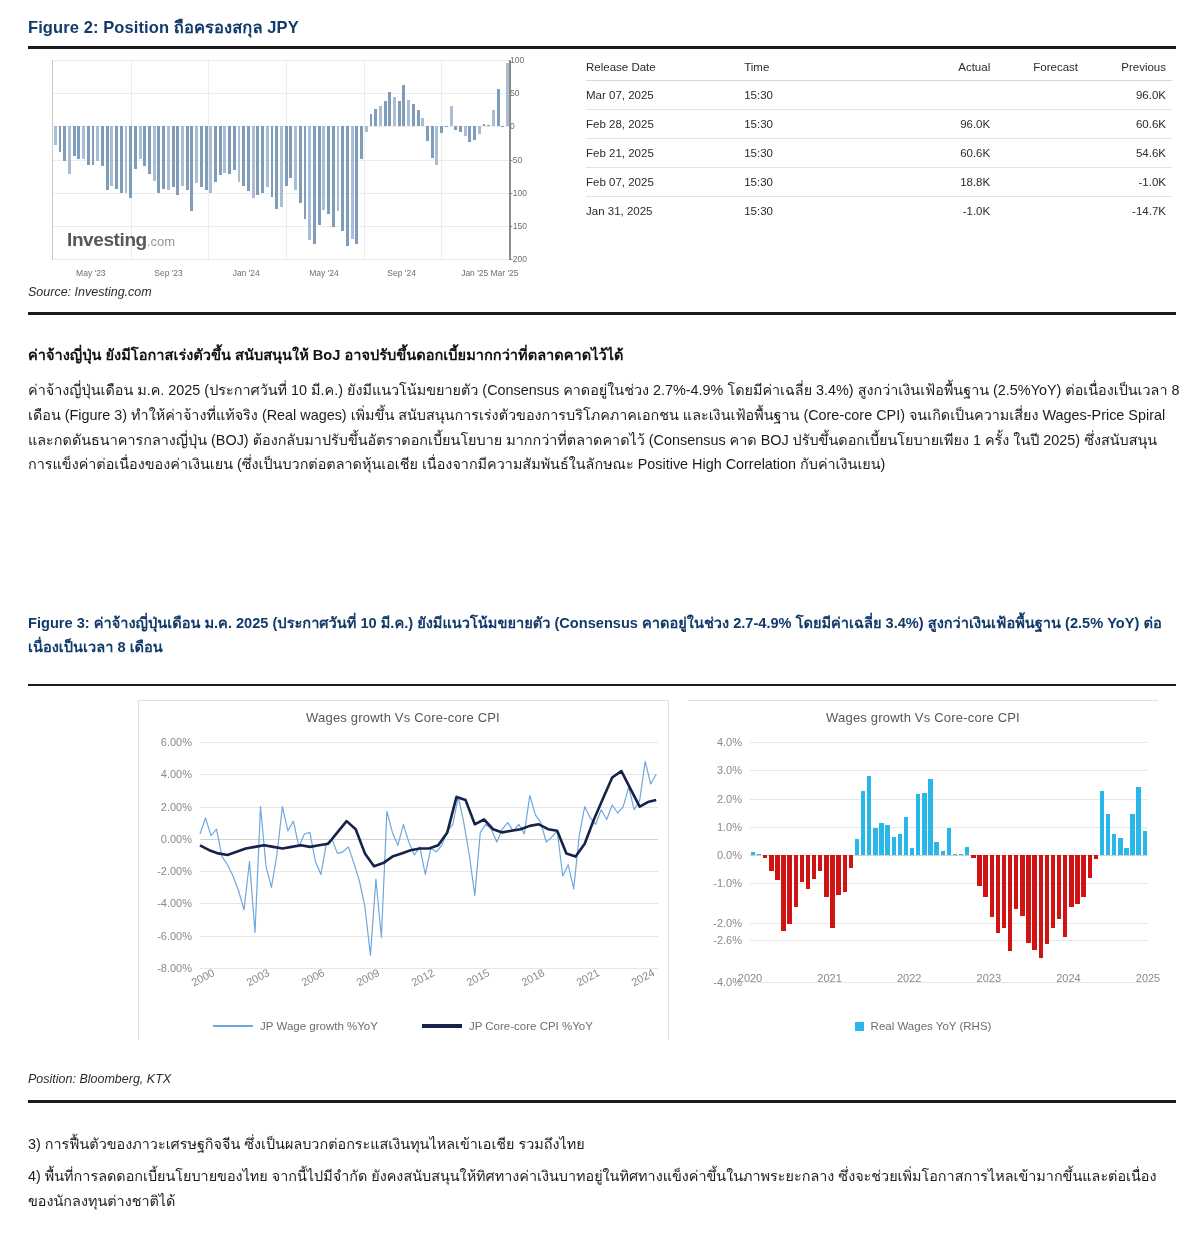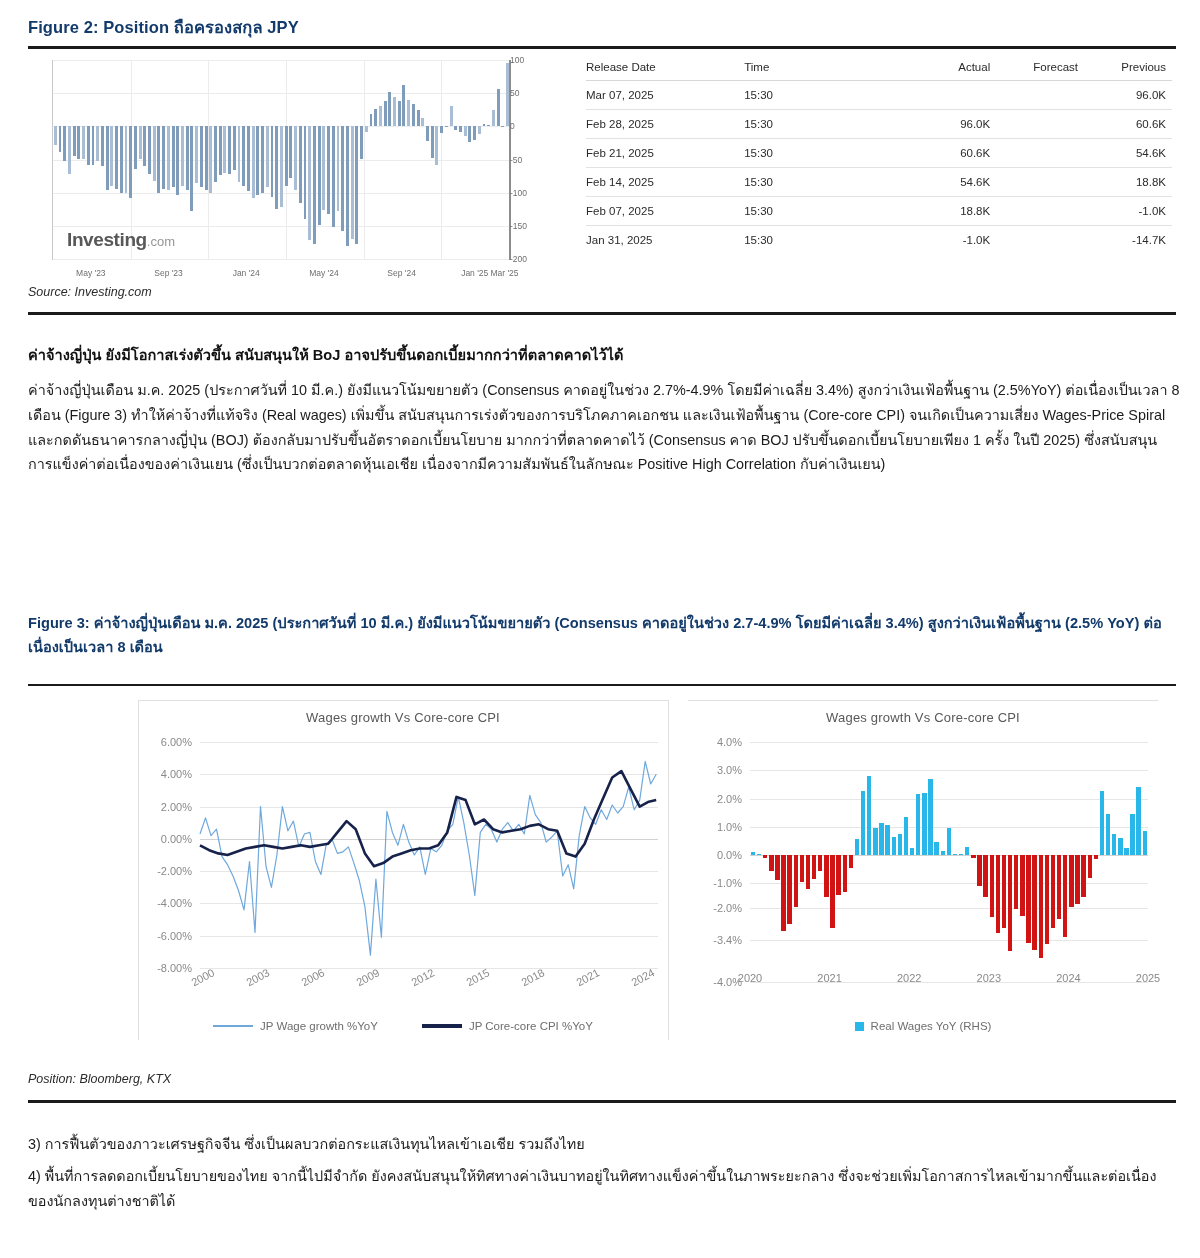--- a/index.html
+++ b/index.html
@@ -490,27 +490,20 @@
               <td class="">60.6K</td>
             </tr>
             <tr>
               <td class="l">Feb 21, 2025</td>
               <td class="l">15:30</td>
               <td class="">60.6K</td>
               <td class=""></td>
               <td class="">54.6K</td>
             </tr>
             <tr>
-              <td class="l">Feb 14, 2025</td>
-              <td class="l">15:30</td>
-              <td class="">54.6K</td>
-              <td class=""></td>
-              <td class="">18.8K</td>
-            </tr>
-            <tr>
               <td class="l">Feb 07, 2025</td>
               <td class="l">15:30</td>
               <td class="">18.8K</td>
               <td class=""></td>
               <td class="">-1.0K</td>
             </tr>
             <tr>
               <td class="l">Jan 31, 2025</td>
               <td class="l">15:30</td>
               <td class="">-1.0K</td>
@@ -606,25 +599,25 @@
           </div>
           <div class="gridline" style="top: 84.75px;">
             <span class="ylab">1.0%</span>
           </div>
           <div class="gridline zero" style="top: 113px;">
             <span class="ylab">0.0%</span>
           </div>
           <div class="gridline" style="top: 141.25px;">
             <span class="ylab">-1.0%</span>
           </div>
-          <div class="gridline" style="top: 166px; text-decoration: underline;">
+          <div class="gridline" style="top: 181px; text-decoration: underline;">
             <span class="ylab">-2.0%</span>
           </div>
           <div class="gridline" style="top: 197.75px;">
-            <span class="ylab">-3.4%</span>
+            <span class="ylab">-2.6%</span>
           </div>
           <div class="gridline" style="top: 240px;">
             <span class="ylab">-4.0%</span>
           </div>
           <div class="bar" style="left: 0.734769px; width: 4.40862px; top: 110.175px; height: 2.825px; background: rgb(41, 182, 232);"></div>
           <div class="bar" style="left: 6.85785px; width: 4.40862px; top: 111.588px; height: 1.4125px; background: rgb(41, 182, 232);"></div>
           <div class="bar" style="left: 12.9809px; width: 4.40862px; top: 113px; height: 2.825px; background: rgb(208, 20, 20);"></div>
           <div class="bar" style="left: 19.104px; width: 4.40862px; top: 113px; height: 15.5375px; background: rgb(208, 20, 20);"></div>
           <div class="bar" style="left: 25.2271px; width: 4.40862px; top: 113px; height: 25.425px; background: rgb(208, 20, 20);"></div>
           <div class="bar" style="left: 31.3502px; width: 4.40862px; top: 113px; height: 76.275px; background: rgb(208, 20, 20);"></div>

